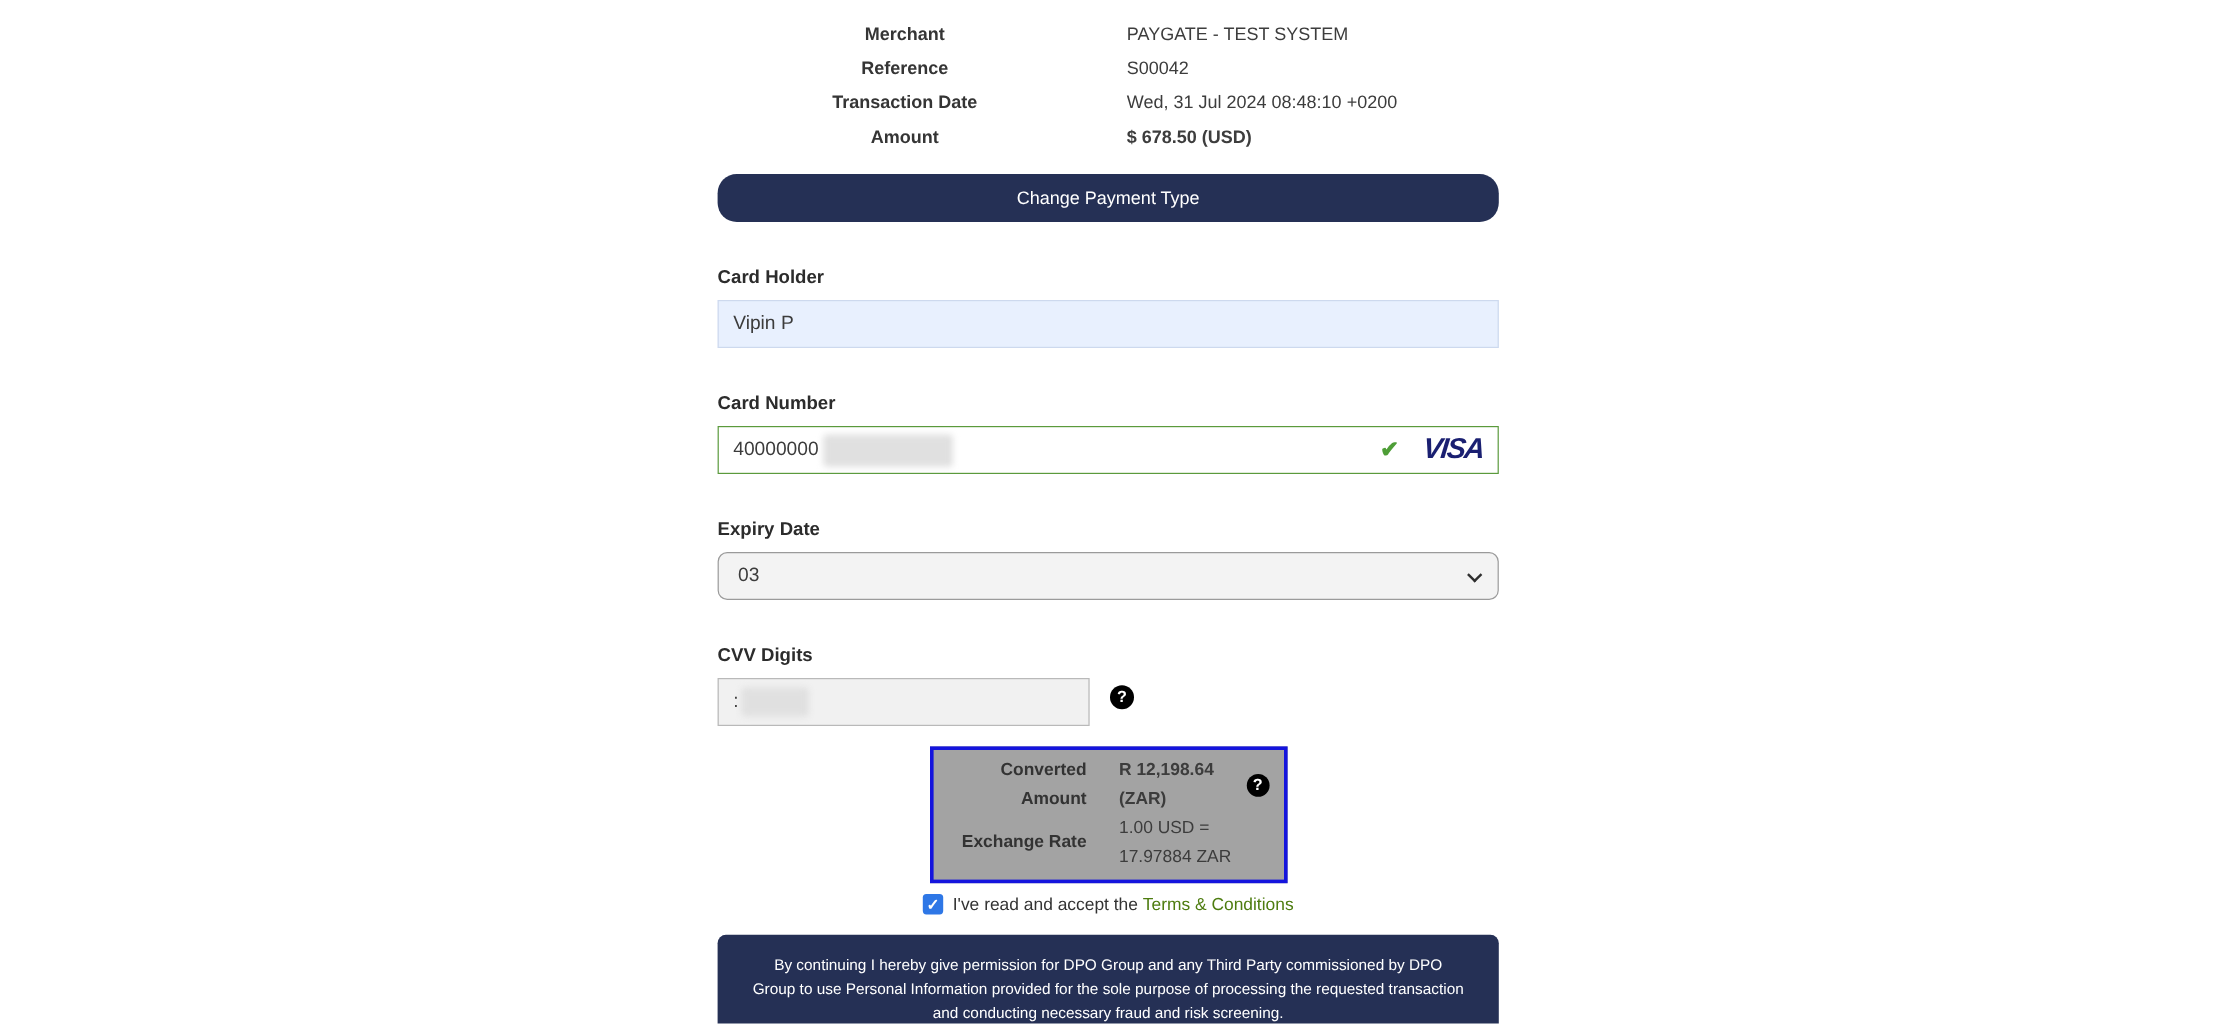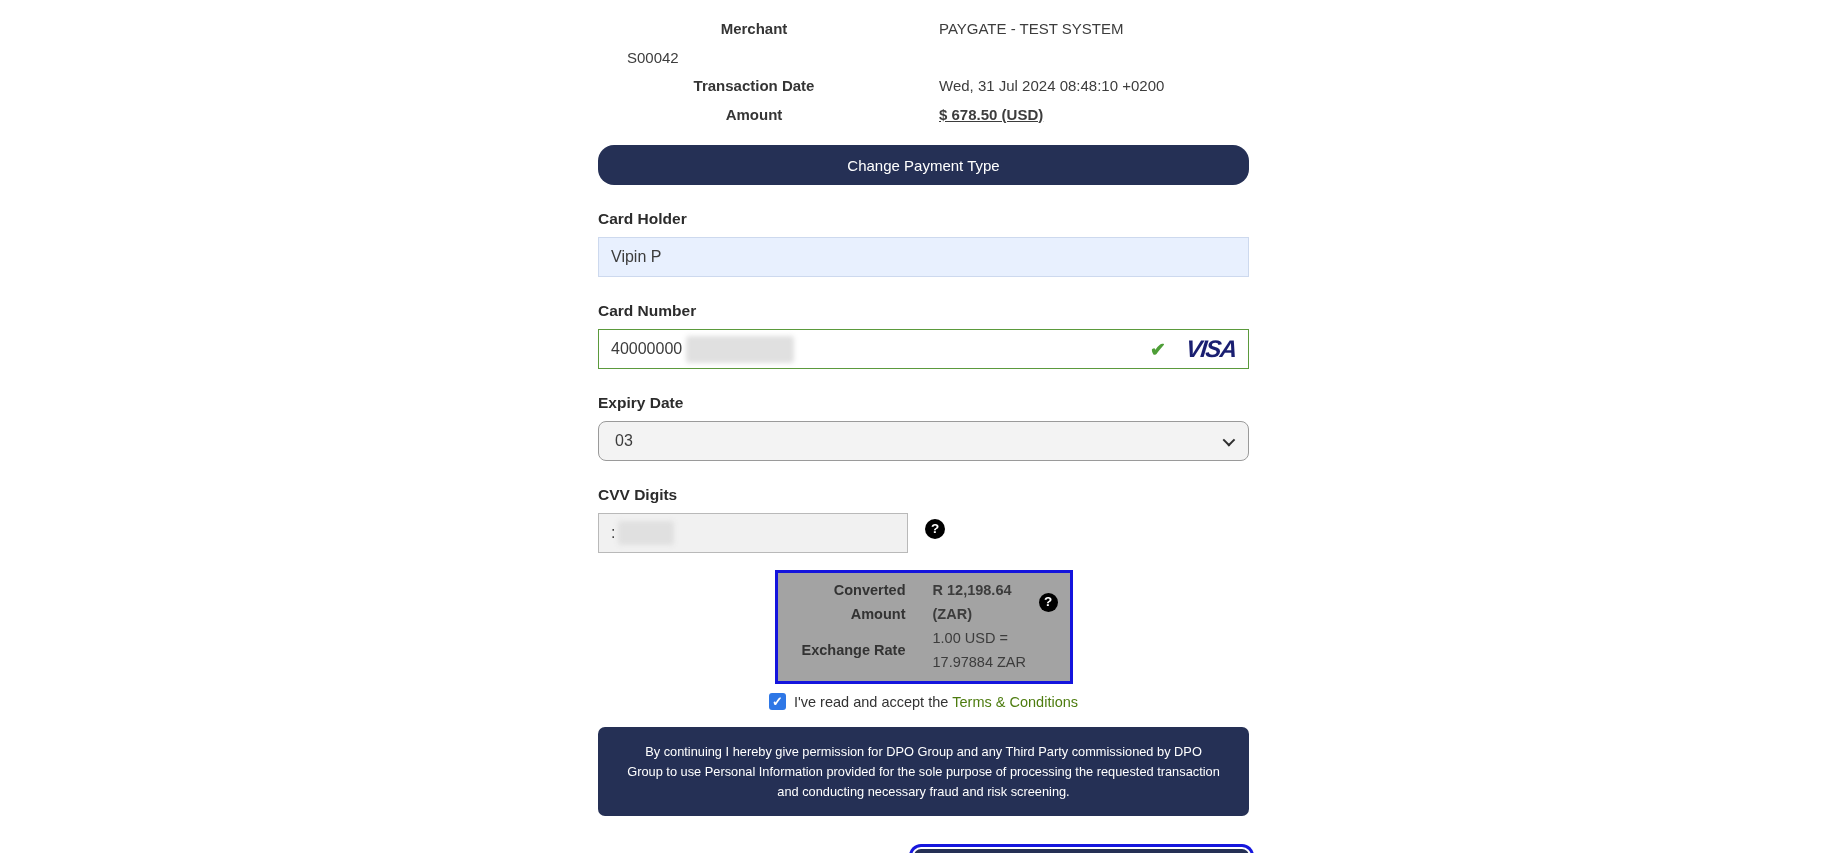--- a/index.html
+++ b/index.html
@@ -7,33 +7,33 @@
   body {
     width: 1847px; height: 853px; position: relative; overflow: hidden;
     font-family: "Liberation Sans", sans-serif; color:#3a3a3a;
   }
   .container { width: 651px; margin: 0 auto; padding-top: 15px; }
 
   
   .info-row { display:flex; align-items:center; line-height:28.5px; font-size:15px; }
   .info-label { flex:0 0 312px; text-align:center; font-weight:bold; color:#353535; }
   .info-value { padding-left:29px; color:#3d3d3d; }
-  .info-value.bold { font-weight:bold;text-decoration:underline; }
+  .info-value.bold { font-weight:bold; }
 
   
   .btn-navy {
     display:flex; align-items:center; justify-content:center;
     width:100%; height:40px; background:#253055; color:#ffffff;
     border:none; border-radius:16px; font-size:15px; cursor:pointer;
     font-family:"Liberation Sans", sans-serif;
   }
   .change-btn { margin-top:16px; }
 
   
-  .group { margin-top:25px; }
+  .group { margin-top:38px; }
   .group-label { font-weight:bold; font-size:15.5px; color:#2c2c2c; }
   .input {
     margin-top:9px; height:40px; border-radius:0; display:flex;
     align-items:center; padding:0 12px; font-size:16px; color:#3c3c3c;
     background:#f1f1f1; border:1px solid #b9b9b9;
   }
   .input.autofill { background:#e8f0fe; border:1px solid #cdd9ee; }
   .input.valid { background:#ffffff; border:1.5px solid #5b9a3c; }
   .blur-mask { display:inline-block; background:#e0e0e0; filter:blur(2.5px); border-radius:3px; }
   .blur-card { width:108px; height:27px; margin-left:4px; }
@@ -101,20 +101,21 @@
 <body>
 
 <div class="container">
 
   <div>
     <div class="info-row">
       <div class="info-label">Merchant</div>
       <div class="info-value">PAYGATE - TEST SYSTEM</div>
     </div>
     <div class="info-row">
+      <div class="info-label">Reference</div>
       <div class="info-value">S00042</div>
     </div>
     <div class="info-row">
       <div class="info-label">Transaction Date</div>
       <div class="info-value">Wed, 31 Jul 2024 08:48:10 +0200</div>
     </div>
     <div class="info-row">
       <div class="info-label">Amount</div>
       <div class="info-value bold">$ 678.50 (USD)</div>
     </div>

